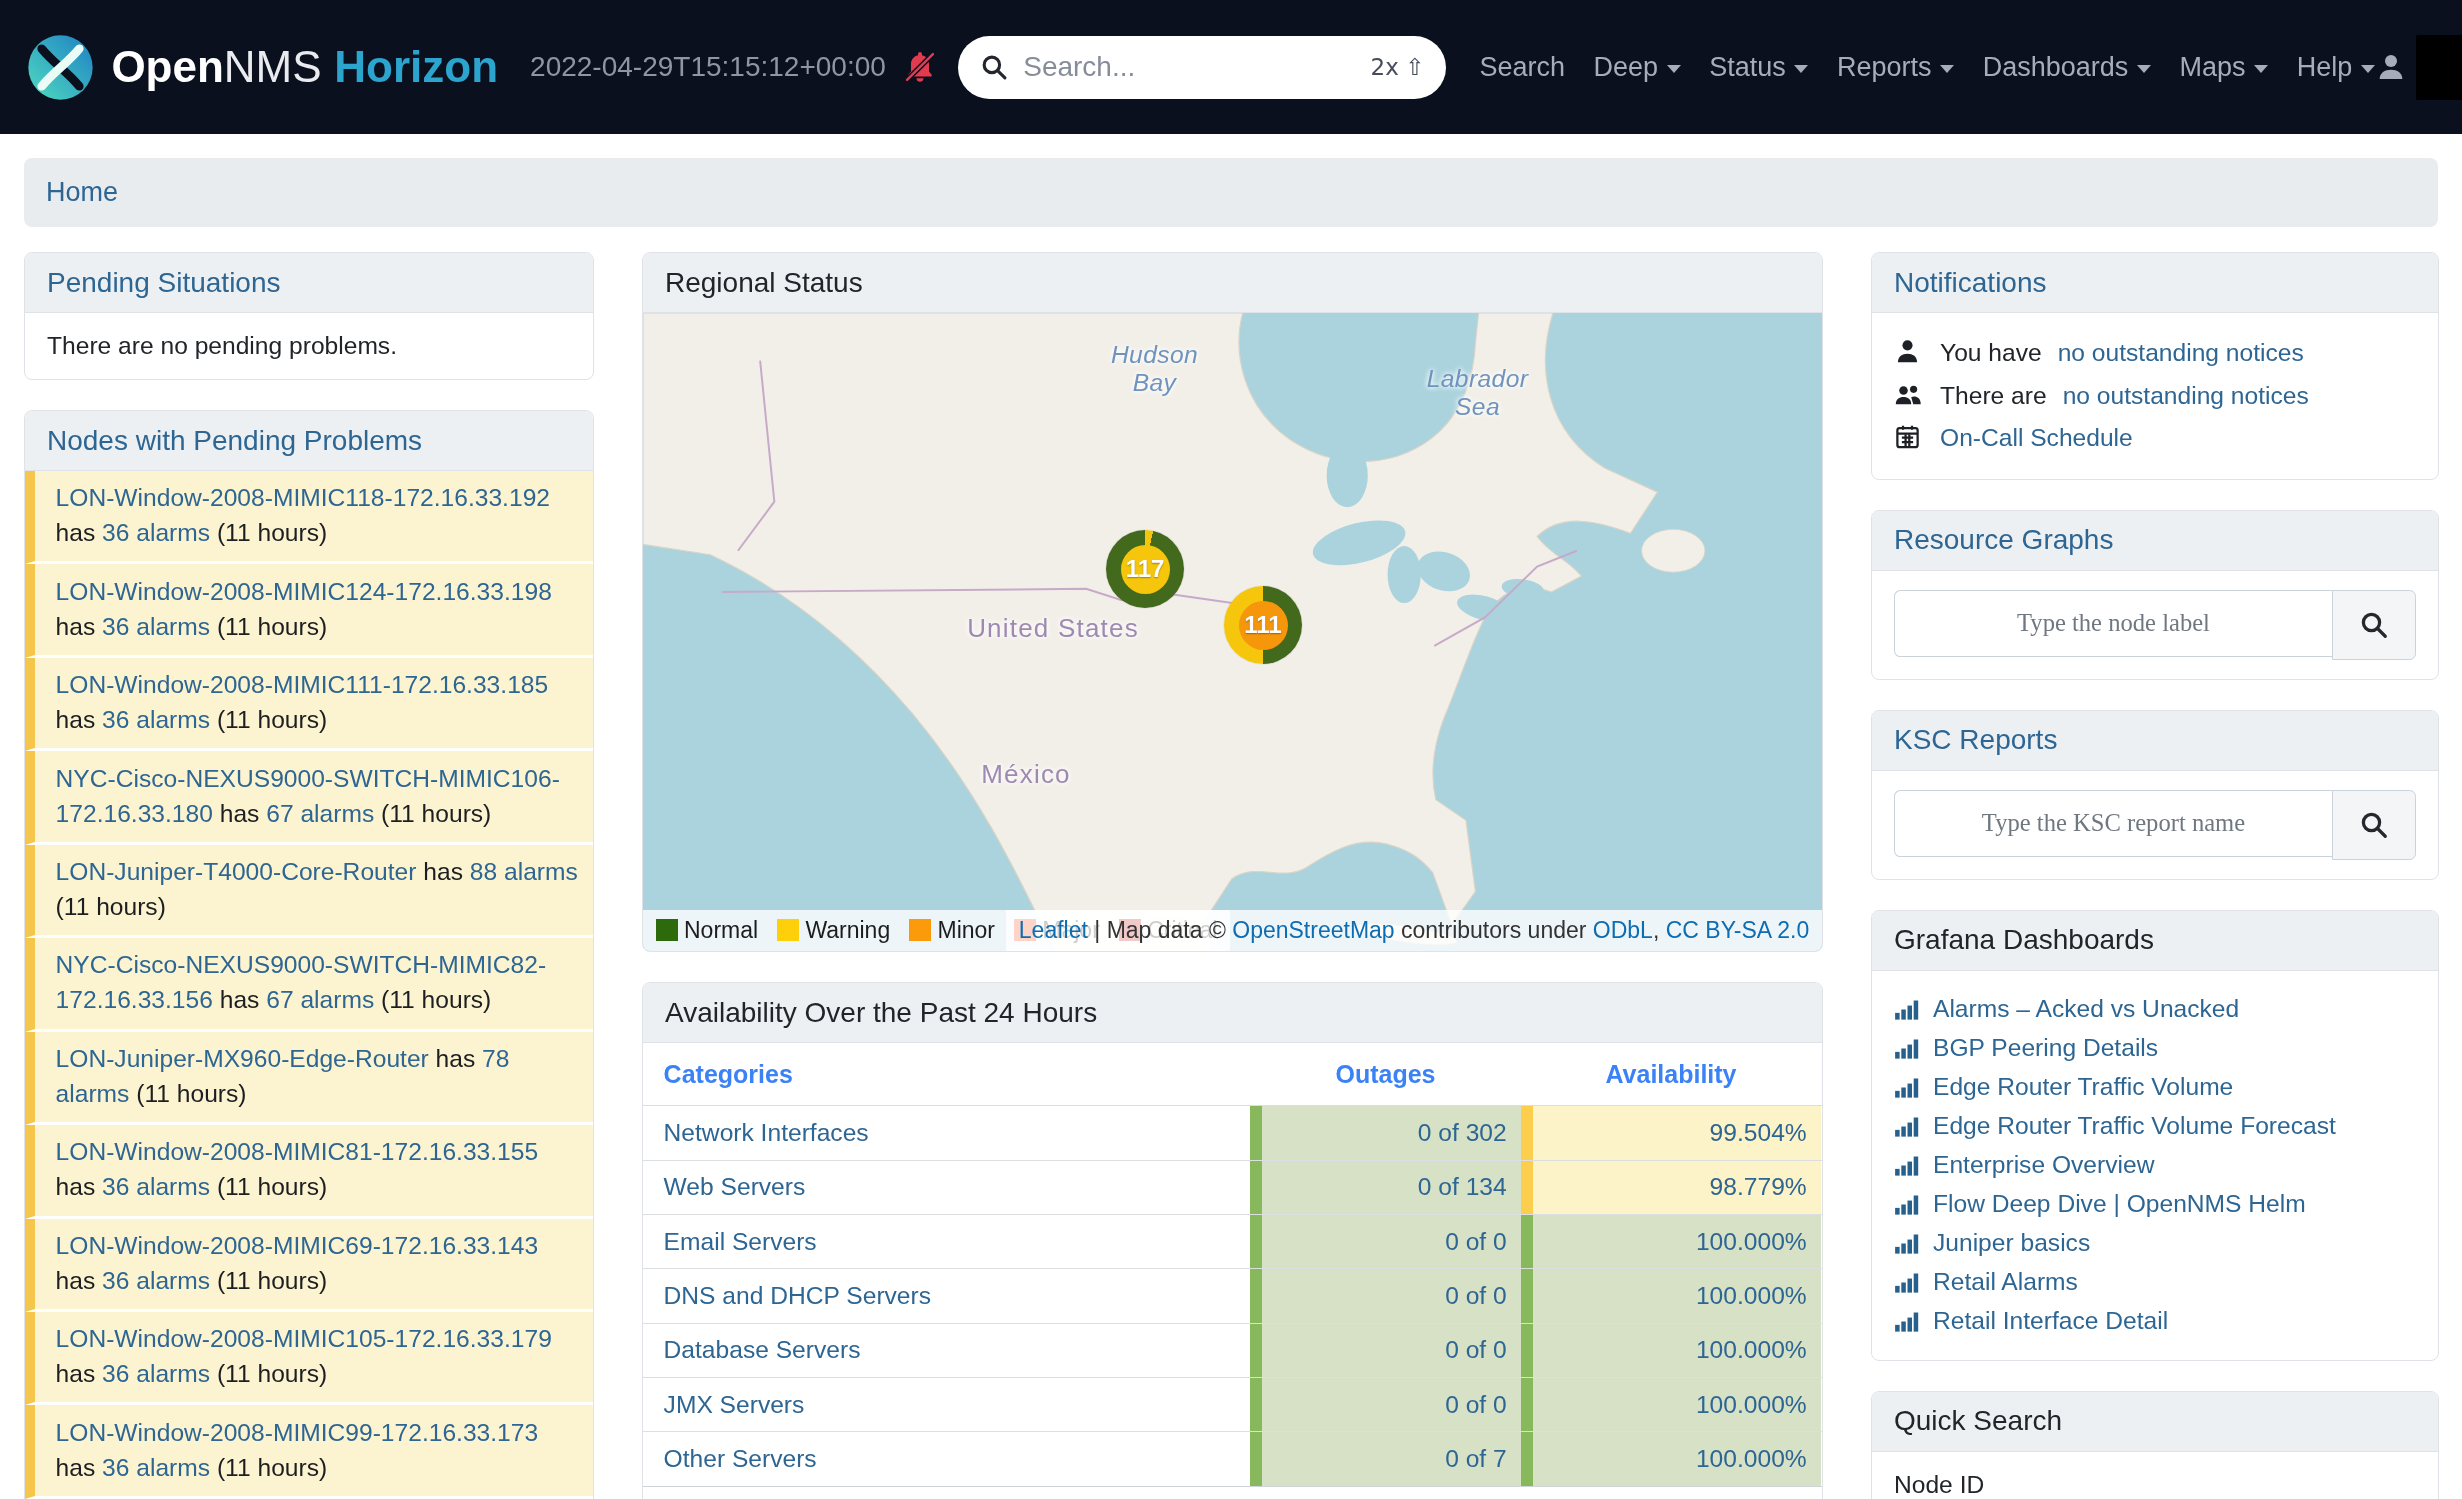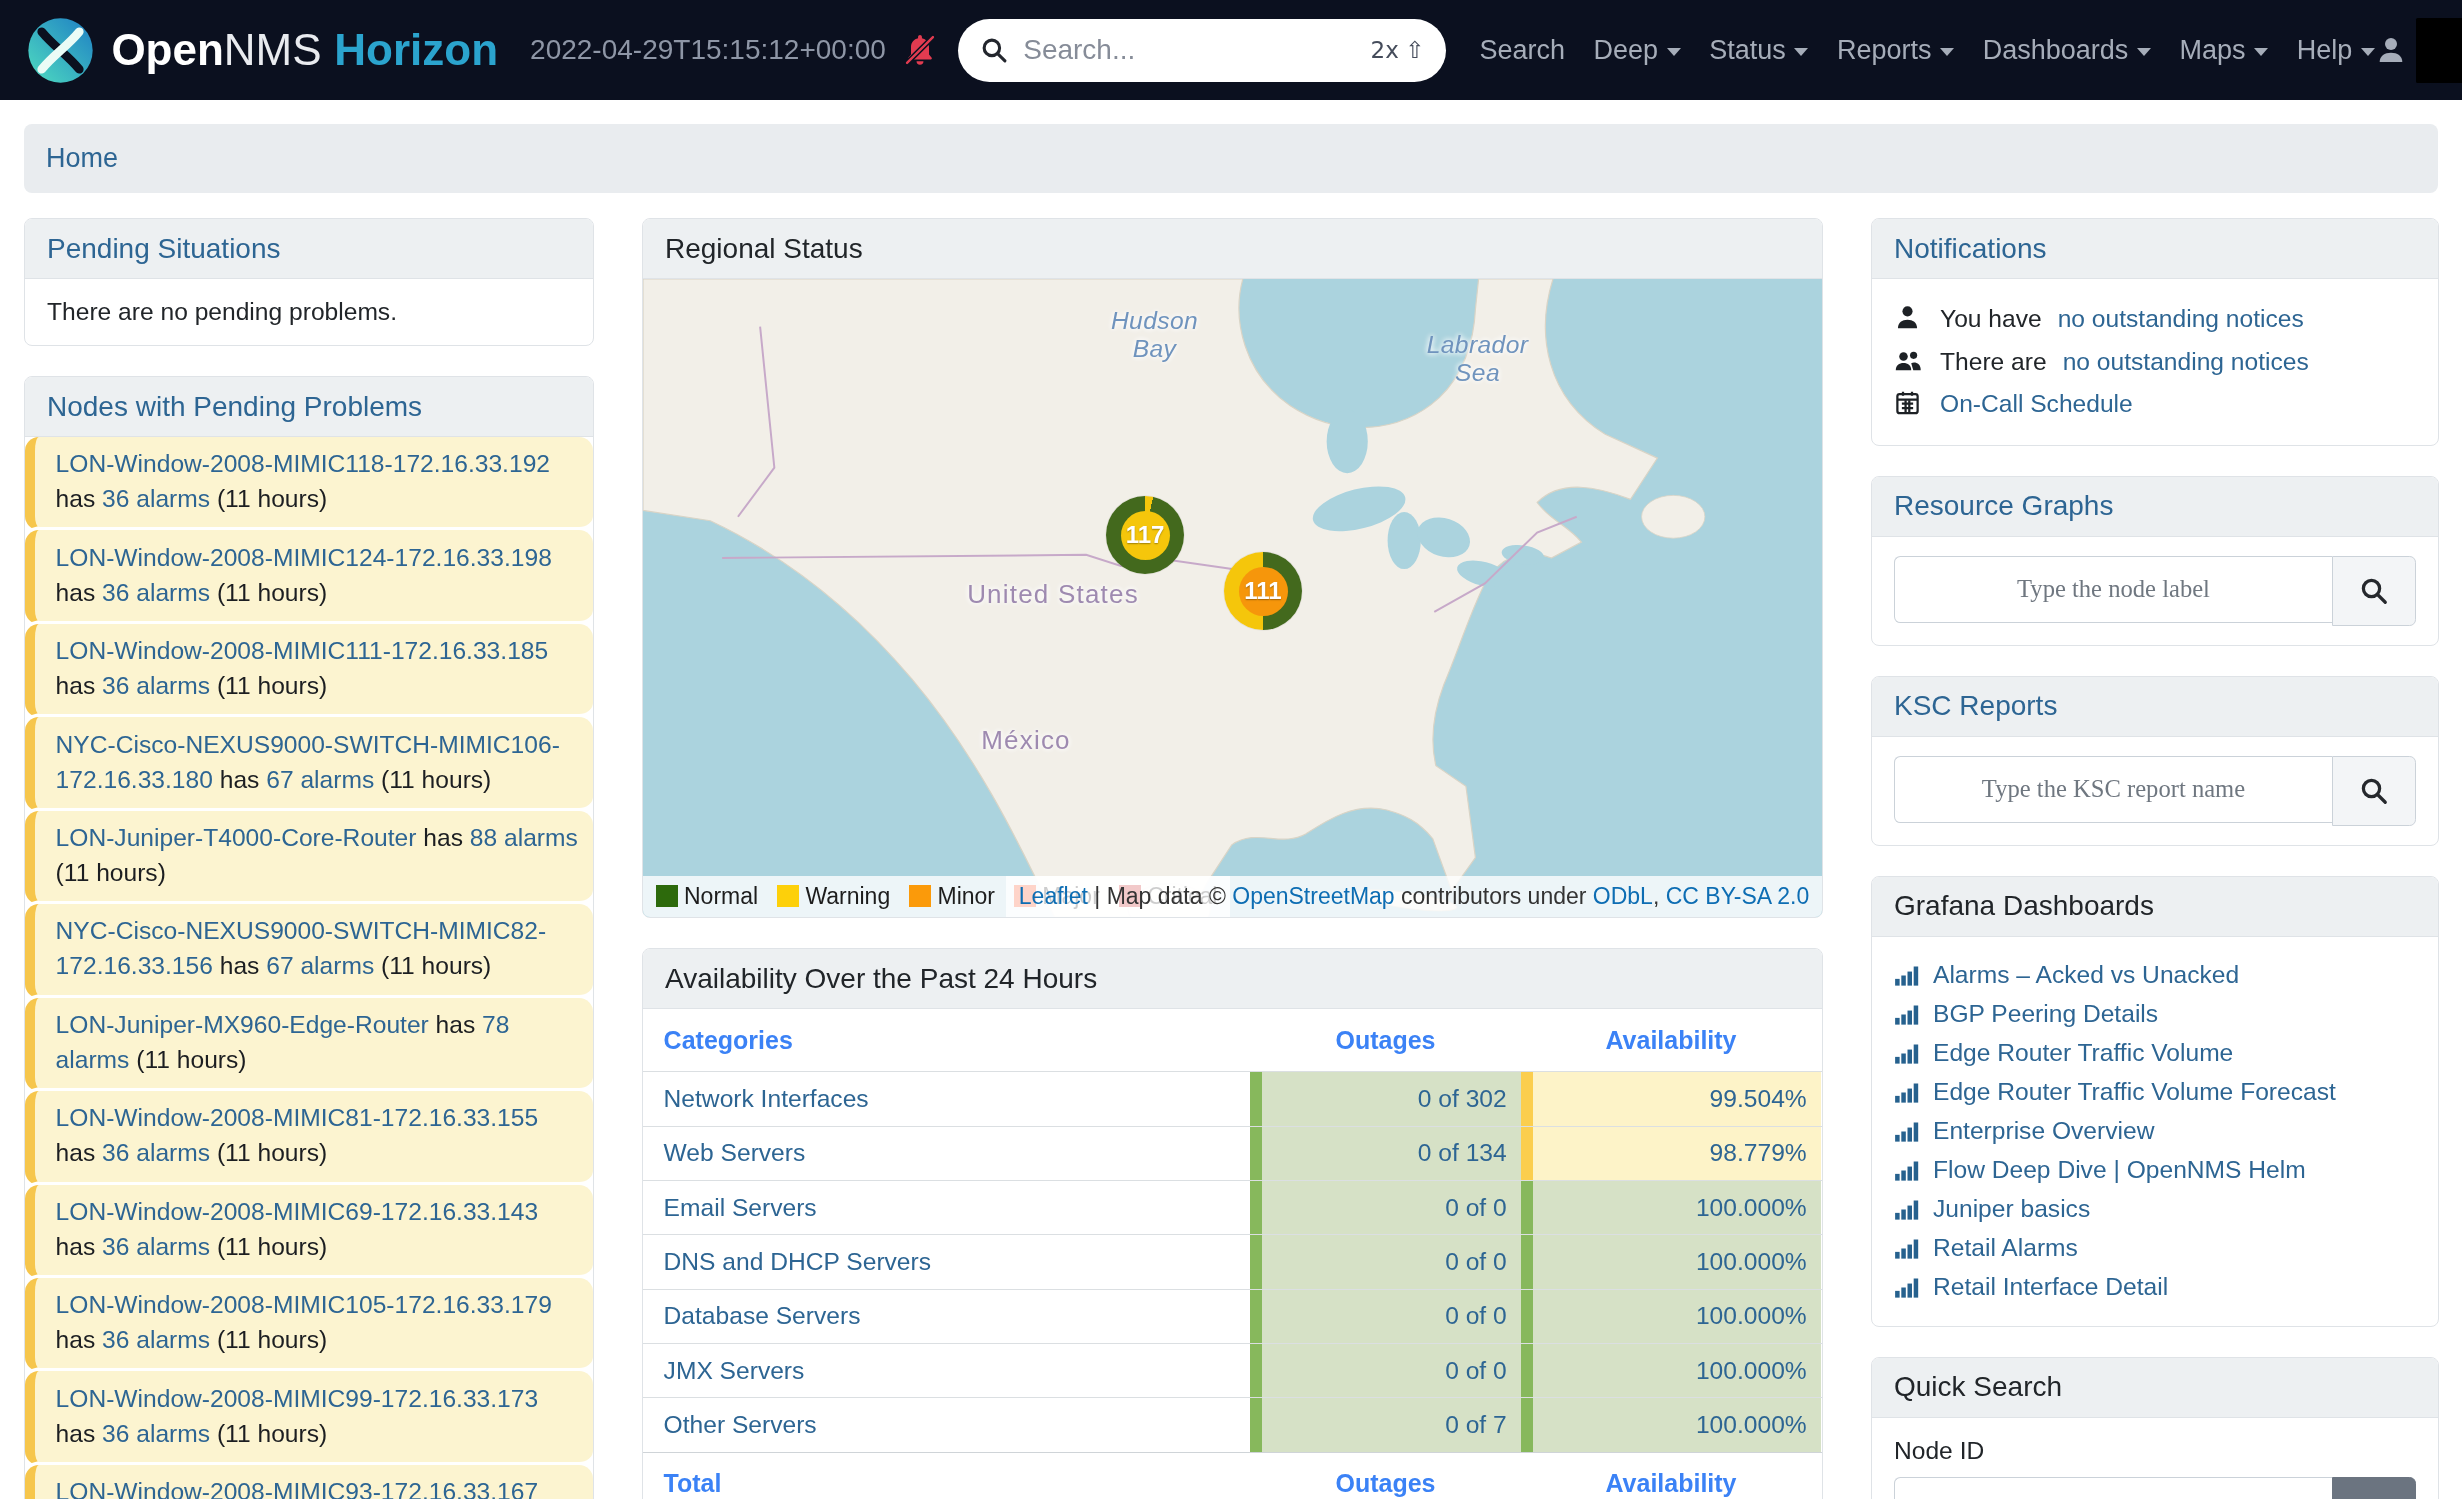--- a/index.html
+++ b/index.html
@@ -2,21 +2,21 @@
 <html style="font-size:12.7px"><head>
 <meta charset="utf-8">
 <style>
   html,body{margin:0;padding:0;}
   body{width:2462px;height:1500px;overflow:hidden;background:#fff;
        font-family:"Liberation Sans",sans-serif;color:#212529;position:relative;}
   a{text-decoration:none;cursor:pointer;}
   .lnk{color:#2d6593;}
 
   
-  .navbar{height:100px;background:#0b101f;display:flex;align-items:center;padding:0 27px;gap:0;}
+  .navbar{height:100px;background:#0b101f;display:flex;align-items:center;padding:17px 27px;gap:0;}
   .brand{display:flex;align-items:center;gap:17.4px;margin-right:32px;flex:none;}
   .brand-txt{font-size:44px;white-space:nowrap;}
   .b-open{color:#fff;font-weight:800;}
   .b-nms{color:#e9ebef;font-weight:300;}
   .b-horizon{color:#2ba4ce;font-weight:700;margin-left:12.7px;}
   .nav-time{color:#8e96a6;font-size:28px;font-weight:500;margin-right:16px;white-space:nowrap;}
   .bell-ic{width:36px;height:36px;margin-right:20.6px;flex:none;}
   .search-pill{width:444px;height:63px;background:#fff;border-radius:32px;display:flex;
                align-items:center;padding:0 22px;gap:14.3px;margin-right:33px;flex:none;}
   .search-ph{color:#868c98;font-size:28px;flex:1;}
@@ -39,21 +39,21 @@
   .col-center{width:1181px;flex:none;}
   .col-right{width:568px;flex:none;}
   .panel{border:1.6px solid #dfe3e7;border-radius:8px;background:#fff;overflow:hidden;margin-bottom:30px;}
   .panel-h{background:#edf0f2;border-bottom:1.6px solid #dfe3e7;padding:13.5px 22px;font-size:28px;color:#212529;}
   .panel-h .lnk{font-size:28px;}
   .panel-b{padding:19px 22px;font-size:24.6px;}
 
   
   .node-list{display:block;}
   .node-item{background:#fcf4d0;border-left:10.3px solid #f6c64c;border-bottom:3.2px solid #fff;
-             padding:10.3px 12.7px 10.3px 20.6px;font-size:24.6px;line-height:1.42;color:#1c1e21;border-radius:14px;}
+             padding:10.3px 12.7px 10.3px 20.6px;font-size:24.6px;line-height:1.42;color:#1c1e21;}
   .node-item:last-child{border-bottom:none;}
 
   
   .map-wrap{position:relative;height:638px;background:#abd3de;overflow:hidden;}
   .map-svg{position:absolute;left:0;top:0;width:100%;height:100%;}
   .map-label{position:absolute;width:174px;text-align:center;color:#9e8ab0;font-size:26px;
              letter-spacing:1.2px;text-shadow:0 0 4.8px #fff,0 0 6.3px #fff;}
   .map-label.sea{color:#6f93bd;font-style:italic;font-size:24.6px;width:135px;letter-spacing:0.4px;}
   .marker{position:absolute;width:78px;height:78px;border-radius:50%;display:flex;
           align-items:center;justify-content:center;box-shadow:0 0 0 0.8px rgba(0,0,0,.06);}

